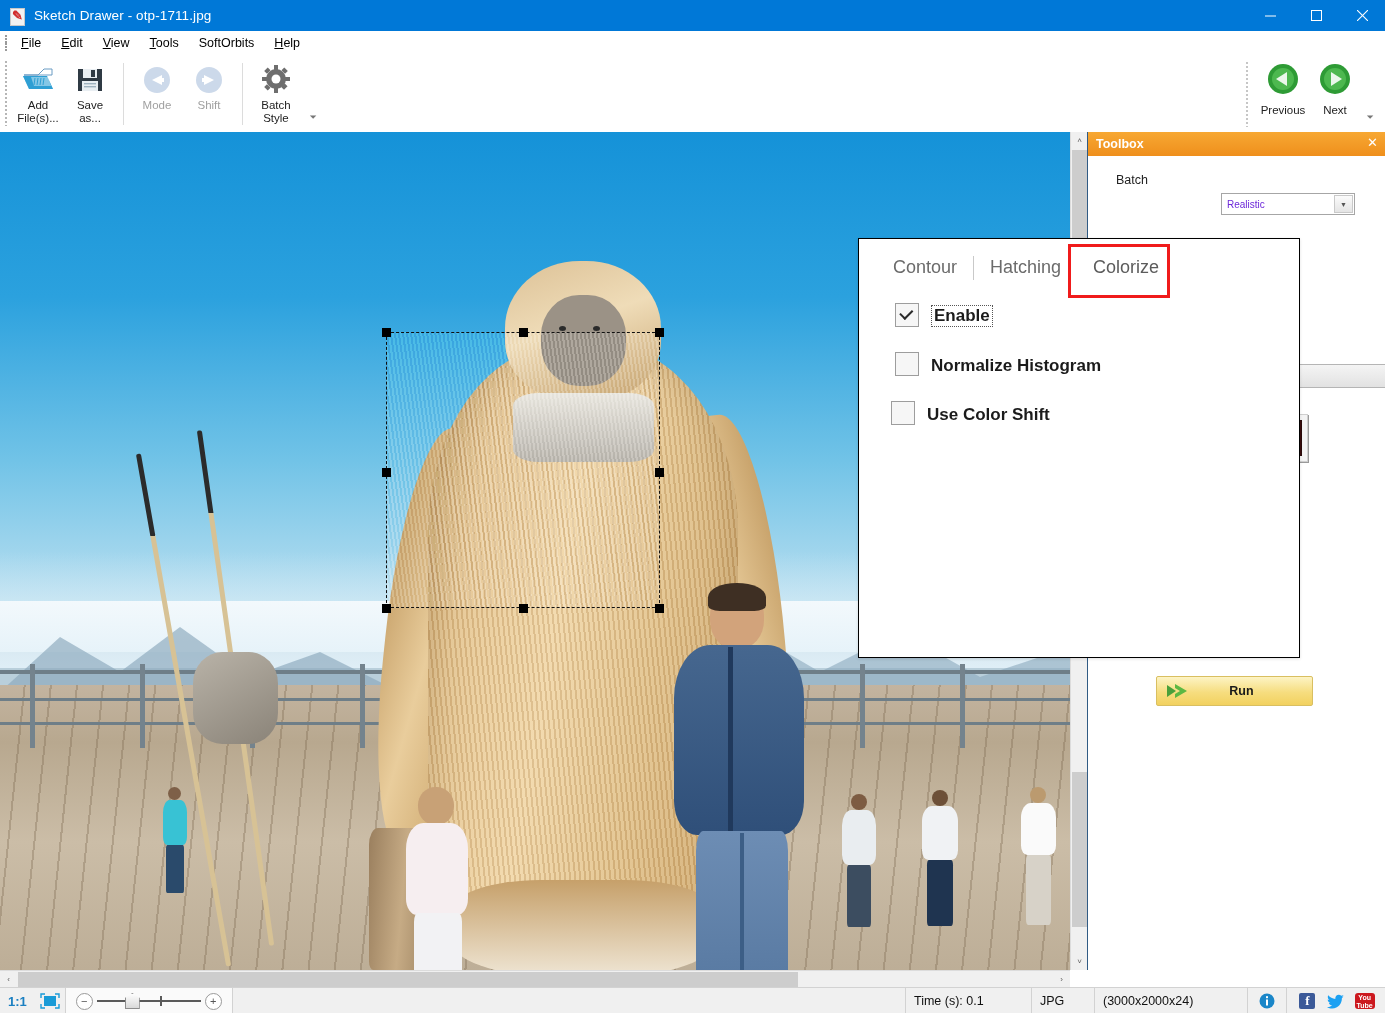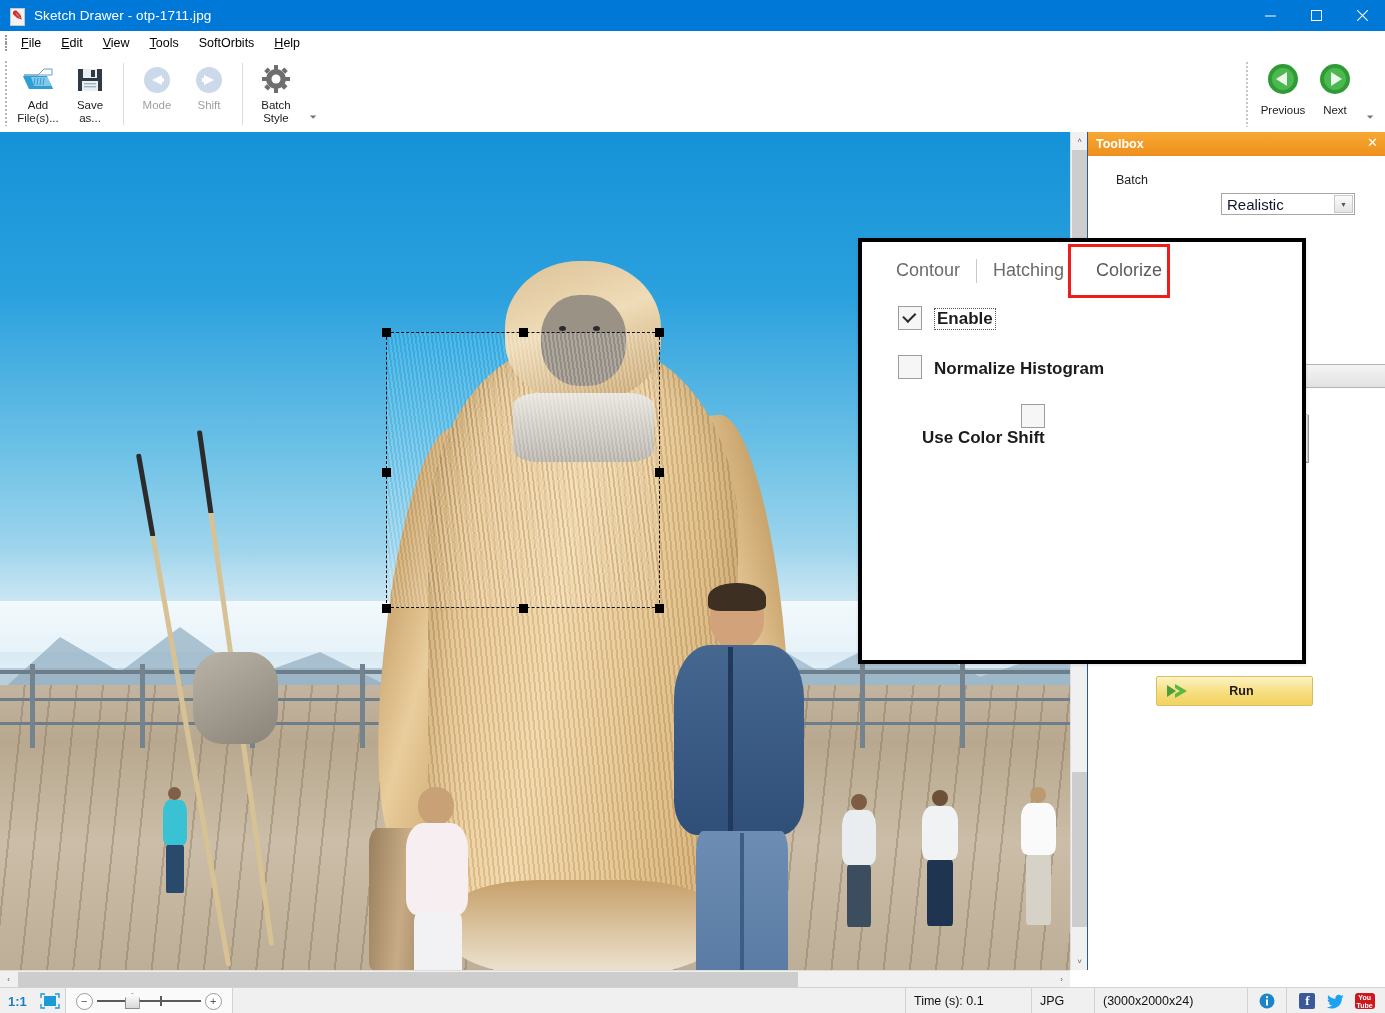--- a/index.html
+++ b/index.html
@@ -139,36 +139,36 @@
   .rightpanel{position:absolute;left:1087px;top:132px;width:298px;height:838px;
     background:#ffffff;border-left:1px solid #315b84;}
   .tb-header{position:absolute;left:0;top:0;width:298px;height:24px;
     background:linear-gradient(180deg,#f7a833,#ef8f1c);display:flex;align-items:center;}
   .tb-title{color:#ffffff;font-size:12.5px;margin-left:8px;font-weight:600;}
   .tb-close{position:absolute;right:8px;top:4px;color:#fff;font-size:13px;line-height:14px;}
   .tb-body{position:absolute;left:0;top:24px;width:298px;height:814px;background:#fff;}
   .row-style{position:absolute;left:0;top:12px;width:298px;height:24px;display:flex;align-items:center;}
   .lbl-style{font-size:12.5px;color:#222;margin-left:28px;width:80px;}
   .combo{position:relative;height:20px;background:#fff;border:1px solid #a6a6a6;display:flex;align-items:center;}
-  .combo .val{font-size:15px;color:#0f172a;margin-left:5px;}
+  .combo .val{font-size:10px;color:#6d28d9;margin-left:5px;}
   .combo .arw{position:absolute;right:1px;top:1px;width:17px;height:16px;background:linear-gradient(180deg,#fbfbfb,#e4e4e4);border:1px solid #c9c9c9;display:flex;align-items:center;justify-content:center;color:#555;font-size:7px;}
   .combo2{position:absolute;left:155px;top:208px;width:198px;height:22px;background:linear-gradient(180deg,#f4f4f4,#e2e2e2);border:1px solid #b5b5b5;display:flex;align-items:center;}
   .presets-icon{position:absolute;left:18px;top:197px;width:28px;height:28px;}
   .presets-lbl{position:absolute;left:68px;top:190px;font-size:12.5px;font-weight:bold;color:#111;}
   .run-btn{position:absolute;left:68px;top:520px;width:155px;height:28px;
     background:linear-gradient(180deg,#fdf4c4,#f6dd7f 55%,#f2d15f);
     border:1px solid #d9bf61;border-radius:2px;display:flex;align-items:center;}
   .run-lbl{flex:1;text-align:center;font-size:12.5px;font-weight:bold;color:#1a1a1a;padding-right:22px;}
   .swatch{position:absolute;left:172px;top:258px;width:46px;height:46px;background:#f3f3f3;border:1px solid #cfcfcf;
     box-shadow:1px 1px 0 #9a9a9a;display:flex;align-items:center;justify-content:center;}
   .swatch i{display:block;width:34px;height:34px;border:1px solid #2a0b0b;}
 
   
   .popup{position:absolute;left:858px;top:238px;width:440px;height:418px;
-    background:#ffffff;border:4px solid #000000;box-shadow:0 1px 3px rgba(0,0,0,.12);}
+    background:#ffffff;border:1px solid #000000;box-shadow:0 1px 3px rgba(0,0,0,.12);}
   .tabs{position:absolute;left:22px;top:14px;display:flex;align-items:center;}
   .tab{font-size:18px;color:#6b6b6b;padding:4px 12px;font-weight:400;}
   .tab-div{width:1px;height:24px;background:#c9c9c9;margin:0 4px;}
   .tab.selected{color:#5c5c5c;}
   .redbox{position:absolute;left:1068px;top:244px;width:96px;height:48px;border:3px solid #f01b1b;}
   .chk-row{position:absolute;display:flex;align-items:flex-end;font-weight:bold;}
   .chkbox{width:22px;height:22px;background:#f6f6f6;border:1px solid #9d9d9d;display:flex;align-items:center;justify-content:center;}
   .chkbox.on:after{content:"";width:10px;height:6px;border-left:2px solid #2b2b2b;border-bottom:2px solid #2b2b2b;transform:rotate(-45deg) translate(1px,-2px);}
   .chk-lbl{font-size:17px;color:#1b1b1b;margin-left:12px;}
   .chk-lbl.focus{border:1px dotted #555;padding:0 2px;}
@@ -514,21 +514,21 @@
     </div>
 
     <div class="chk-row" style="left:36px;top:64px;">
       <div class="chkbox on"></div>
       <div class="chk-lbl focus">Enable</div>
     </div>
     <div class="chk-row" style="left:36px;top:113px;">
       <div class="chkbox"></div>
       <div class="chk-lbl">Normalize Histogram</div>
     </div>
-    <div class="chk-row" style="left:48px;top:162px;flex-direction:column;">
+    <div class="chk-row" style="left:32px;top:162px;">
       <div class="chkbox"></div>
       <div class="chk-lbl">Use Color Shift</div>
     </div>
   </div>
 
   <div class="redbox" style="border-color: rgb(240, 27, 27);"></div>
 
   <div class="statusbar">
     <div class="sb-cell" style="border-right:none;">
       <div class="ratio">1:1</div>

